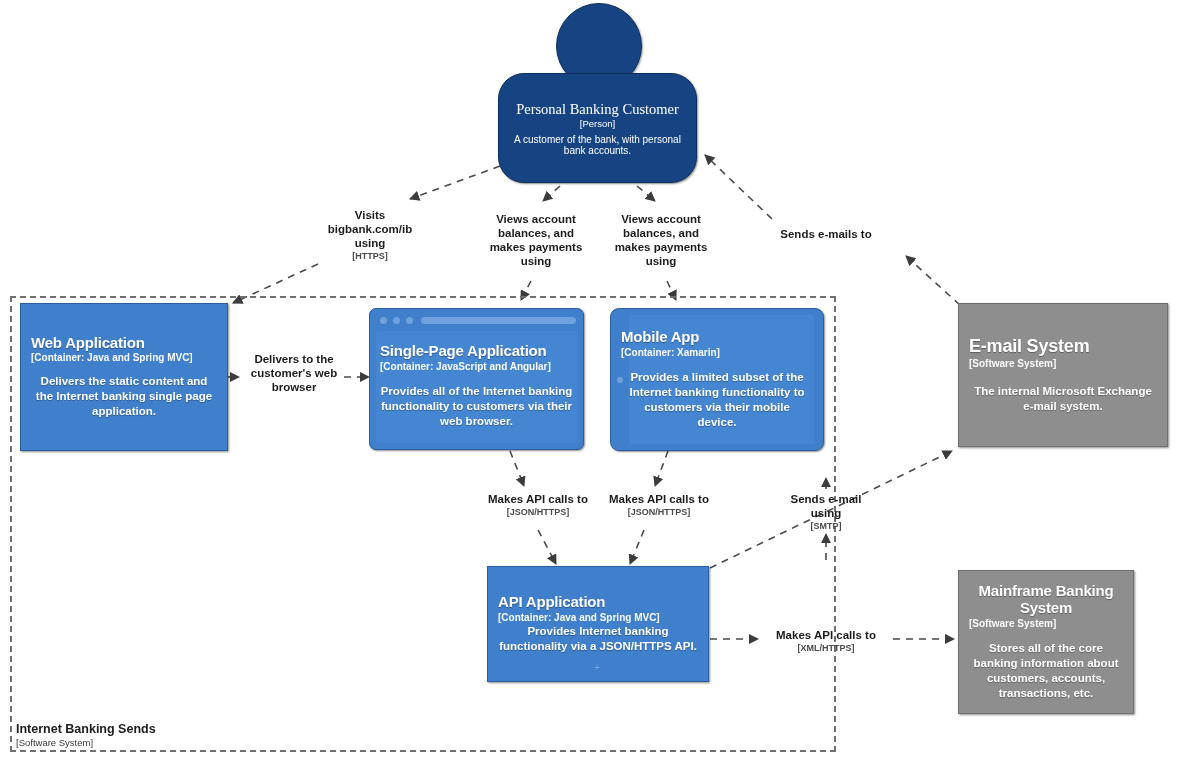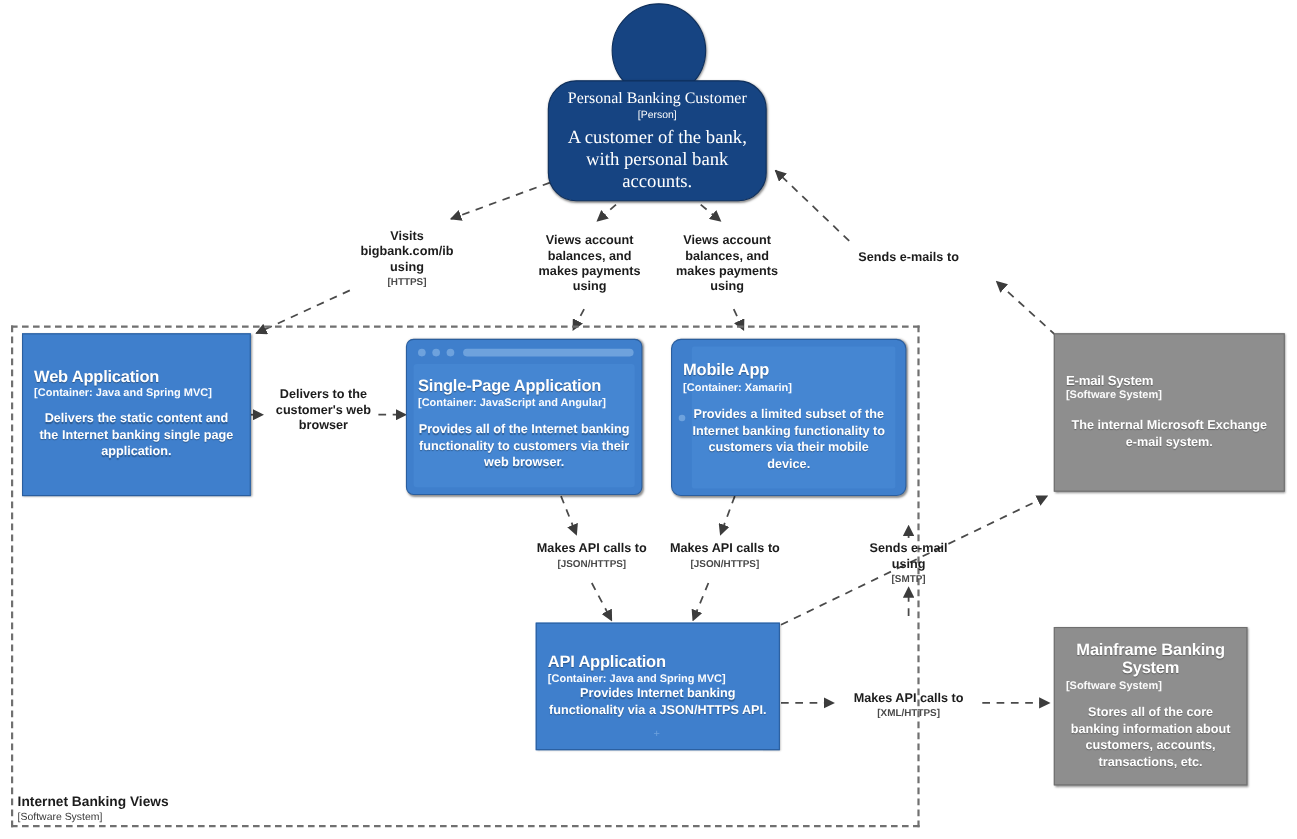--- a/index.html
+++ b/index.html
@@ -98,21 +98,21 @@
     width: 84px;
     height: 84px;
     border-radius: 50%;
     background: #164482;
     border: 1px solid #0e2f5c;
     box-shadow: 1px 1px 2px rgba(0,0,0,0.4);
     z-index: 3;
   }
   #person-node .title { font-size: 14.5px; font-family: Liberation Serif, serif; }
   #person-node .tech { font-size: 9.5px; }
-  #person-node .desc { font-size: 17px; margin-top: 5px; font-family: Liberation Serif, serif; }
+  #person-node .desc { font-size: 10px; margin-top: 5px; }
 
   
   #web-application {
     left: 20px; top: 303px; width: 208px; height: 148px;
   }
   #web-application .title { font-size: 15px; }
   #web-application .desc { margin-top: 10px; }
 
   
   #single-page-application {
@@ -194,21 +194,21 @@
     margin-left: -4px;
     font-size: 10px;
     color: #6ea2dd;
     line-height: 1;
   }
 
   
   #email-system {
     left: 958px; top: 303px; width: 210px; height: 144px;
   }
-  #email-system .title { font-size: 12px; }
+  #email-system .title { font-size: 18px; }
   #email-system .desc { margin-top: 14px; }
 
   
   #mainframe-banking-system {
     left: 958px; top: 570px; width: 176px; height: 144px;
   }
   #mainframe-banking-system .title { font-size: 15px; }
   #mainframe-banking-system .desc { margin-top: 11px; }
 
   
@@ -308,21 +308,21 @@
       <path d="M 826 489 L 826 478"></path>
       <path d="M 710 568 L 952 451"></path>
 
       <path d="M 710 639 L 758 639"></path>
       <path d="M 893 639 L 954 639"></path>
     </g>
   </svg>
 
   <div id="system-boundary"></div>
   <div id="boundary-label">
-    <div class="b-title">Internet Banking Views</div>
+    <div class="b-title">Internet Banking Sends</div>
     <div class="b-tech">[Software System]</div>
   </div>
 
   <div id="person-head"></div>
   <div id="person-node">
     <div class="title">Personal Banking Customer</div>
     <div class="tech">[Person]</div>
     <div class="desc">A customer of the bank, with personal bank accounts.</div>
   </div>
 

